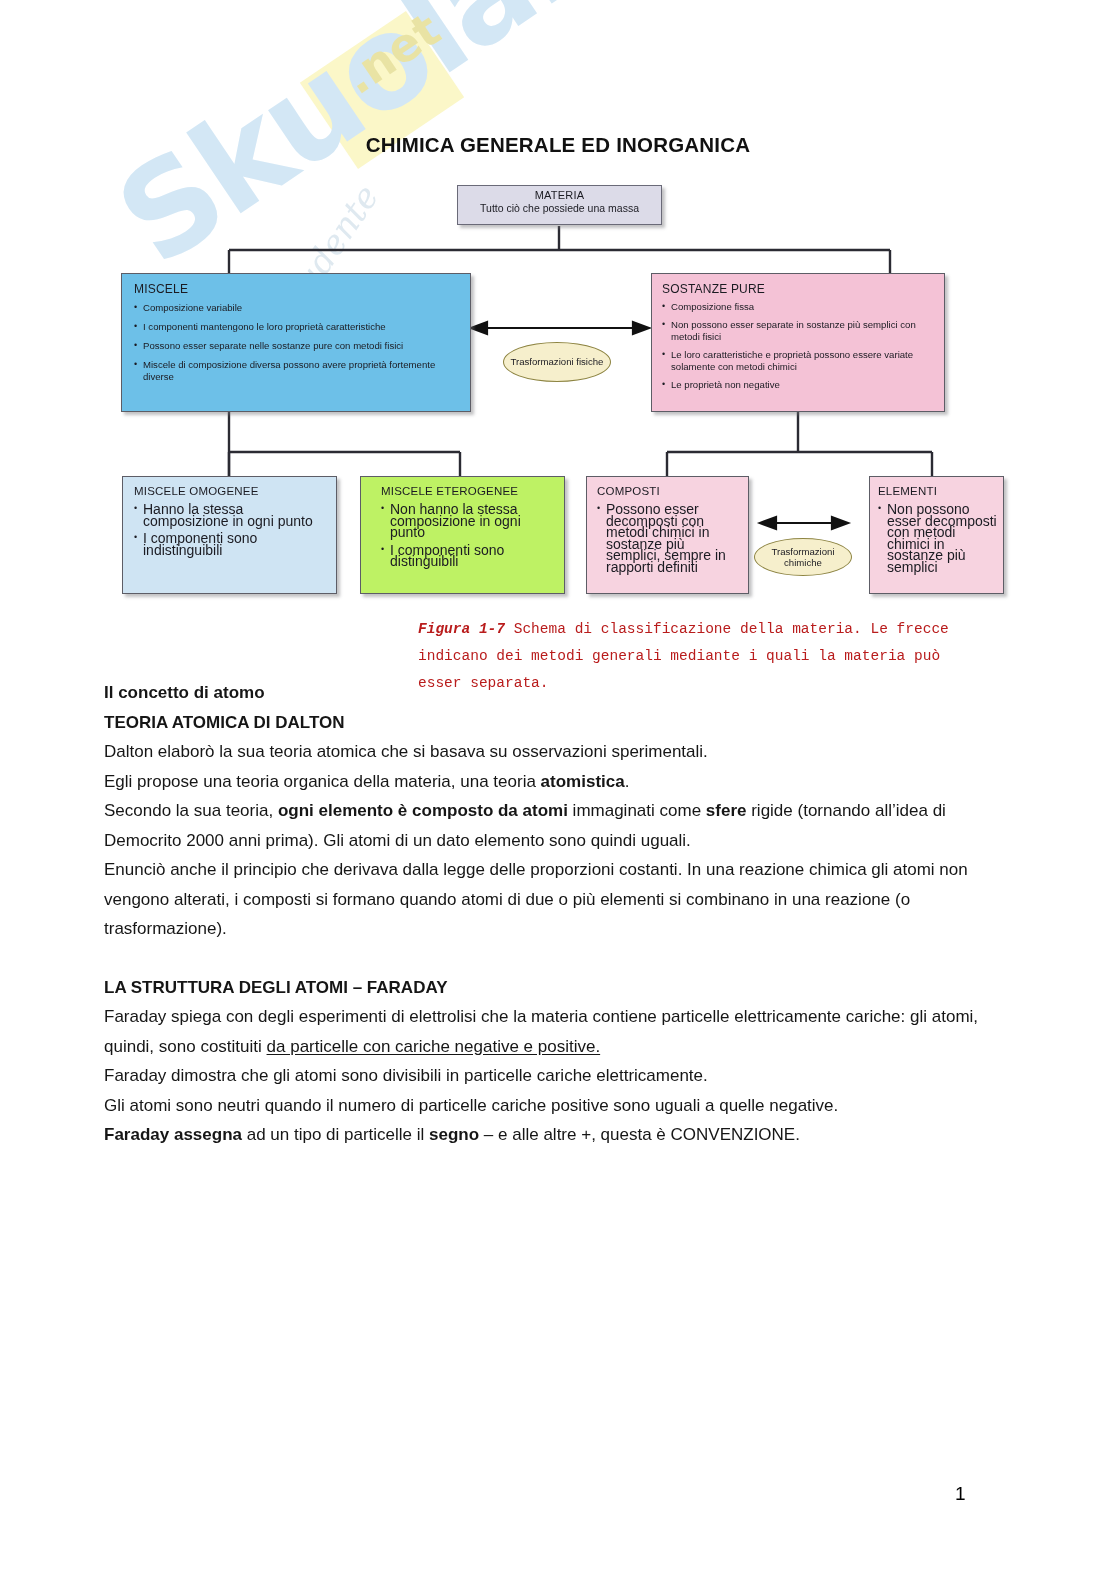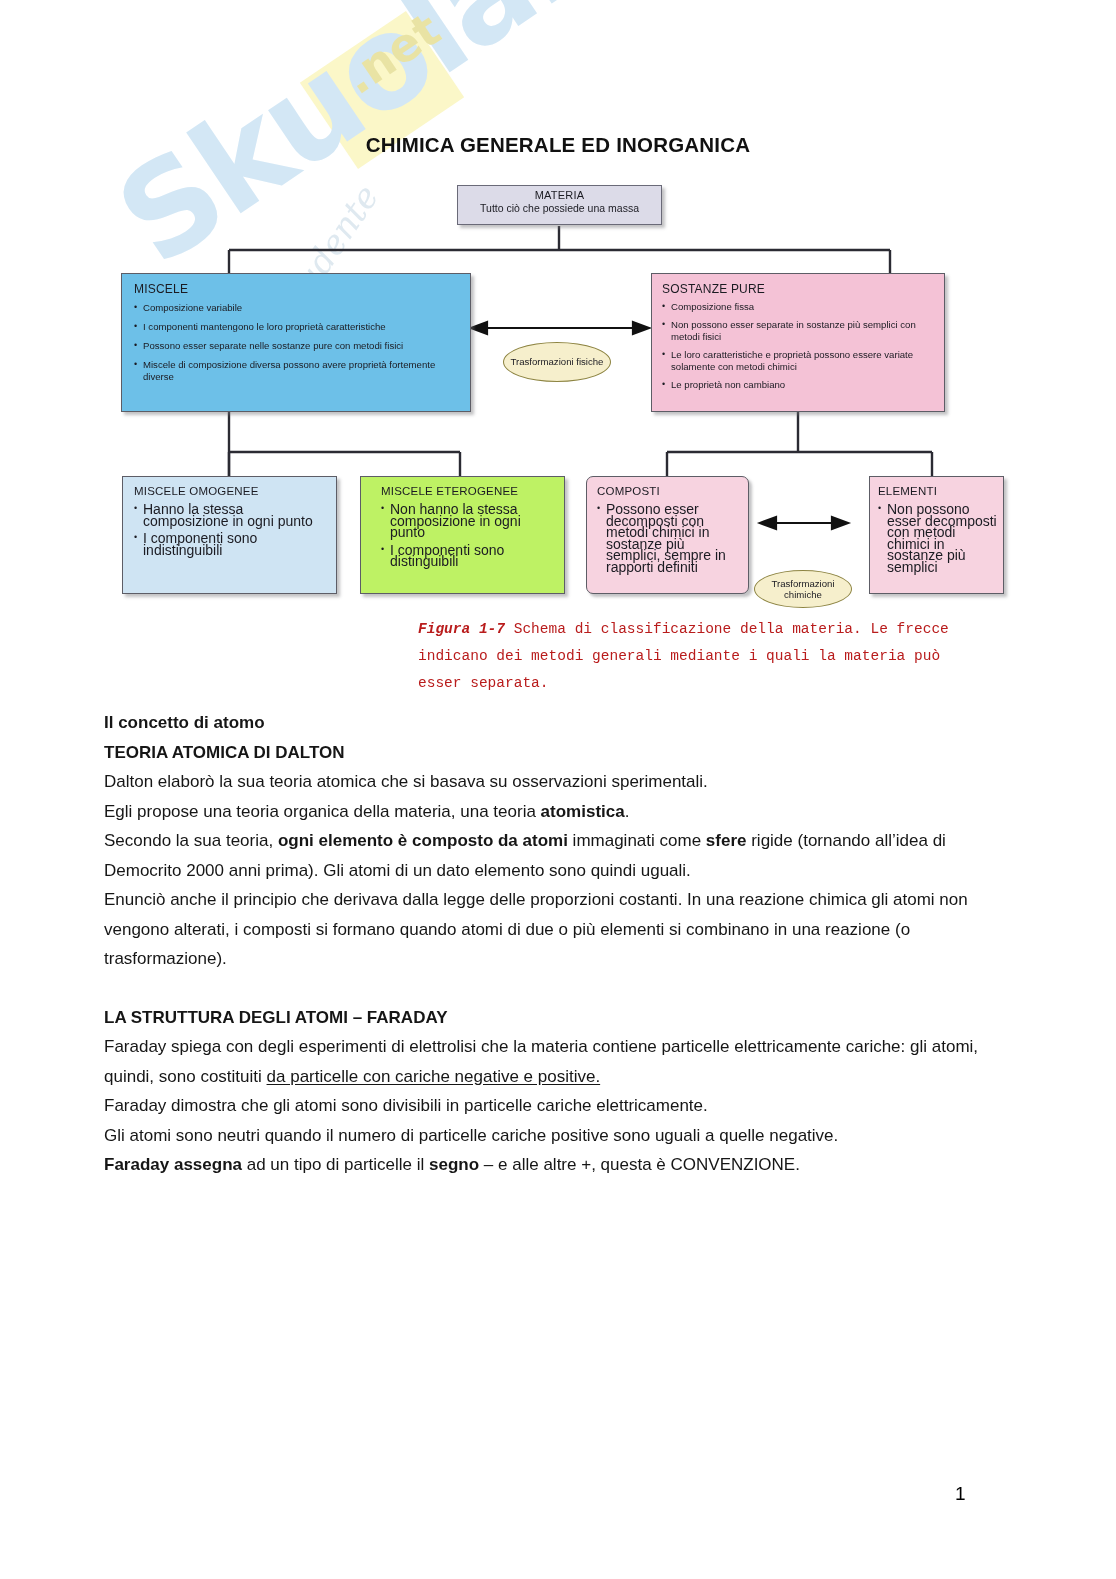--- a/index.html
+++ b/index.html
@@ -112,21 +112,21 @@
   #box-omogenee{
     left:122px;top:476px;width:215px;height:118px;
     background:#cfe4f3;padding:8px 8px 0 11px;
   }
   #box-eterogenee{
     left:360px;top:476px;width:205px;height:118px;
     background:#bef264;padding:8px 8px 0 20px;
   }
   #box-composti{
     left:586px;top:476px;width:163px;height:118px;
-    background:#f7d3e0;padding:8px 6px 0 10px;border-radius:7px;
+    background:#f7d3e0;padding:8px 6px 0 10px;
   }
   #box-elementi{
     left:869px;top:476px;width:135px;height:118px;
     background:#f7d3e0;padding:8px 6px 0 8px;
   }
   .b2 .hd{font-size:11.5px;line-height:13px;margin-bottom:6px;}
   .b2 li{font-size:14px;line-height:11.5px;margin-bottom:6px;}
 
   
   .ell{
@@ -134,37 +134,36 @@
     background:#f6efcc;
     border:1.4px solid #8d8442;
     border-radius:50%;
     text-align:center;
     font-size:9.6px;line-height:11.5px;
     color:#1b1b22;
     display:flex;align-items:center;justify-content:center;
     font-family:"Liberation Sans",sans-serif;
   }
   #ell-fisiche{left:503px;top:342px;width:106px;height:38px;}
-  #ell-chimiche{left:754px;top:538px;width:96px;height:36px;margin-top:32px;}
+  #ell-chimiche{left:754px;top:538px;width:96px;height:36px;}
 
   
   #caption{
     position:absolute;left:418px;top:616px;width:560px;
     font-family:Liberation Mono, monospace;
     font-size:14.5px;line-height:27px;color:#b91c1c;
   }
   #caption .figlabel{font-weight:bold;font-style:italic;}
 
   
   #body-text{
     position:absolute;left:104px;top:678px;width:902px;
     font-family:"Liberation Sans",sans-serif;
     font-size:17px;line-height:29.5px;
     color:#161616;
-    margin-top:30px;
   }
   #body-text p{margin:0;}
   #body-text .h{font-weight:bold;}
   #body-text .gap{height:29px;}
   b{font-weight:bold;}
   u{text-underline-offset:2px;}
 
   #page-number{
     position:absolute;left:955px;top:1483px;
     font-size:19px;color:#000;
@@ -241,21 +240,21 @@
         <li>Miscele di composizione diversa possono avere proprietà fortemente diverse</li>
       </ul>
     </div>
 
     <div class="fbox" id="box-sostanze">
       <div class="hd">SOSTANZE PURE</div>
       <ul>
         <li>Composizione fissa</li>
         <li>Non possono esser separate in sostanze più semplici con metodi fisici</li>
         <li>Le loro caratteristiche e proprietà possono essere variate solamente con metodi chimici</li>
-        <li>Le proprietà non cambiano</li>
+        <li>Le proprietà non negative</li>
       </ul>
     </div>
 
     <div class="fbox b2" id="box-omogenee">
       <div class="hd">MISCELE OMOGENEE</div>
       <ul>
         <li>Hanno la stessa composizione in ogni punto</li>
         <li>I componenti sono indistinguibili</li>
       </ul>
     </div>

